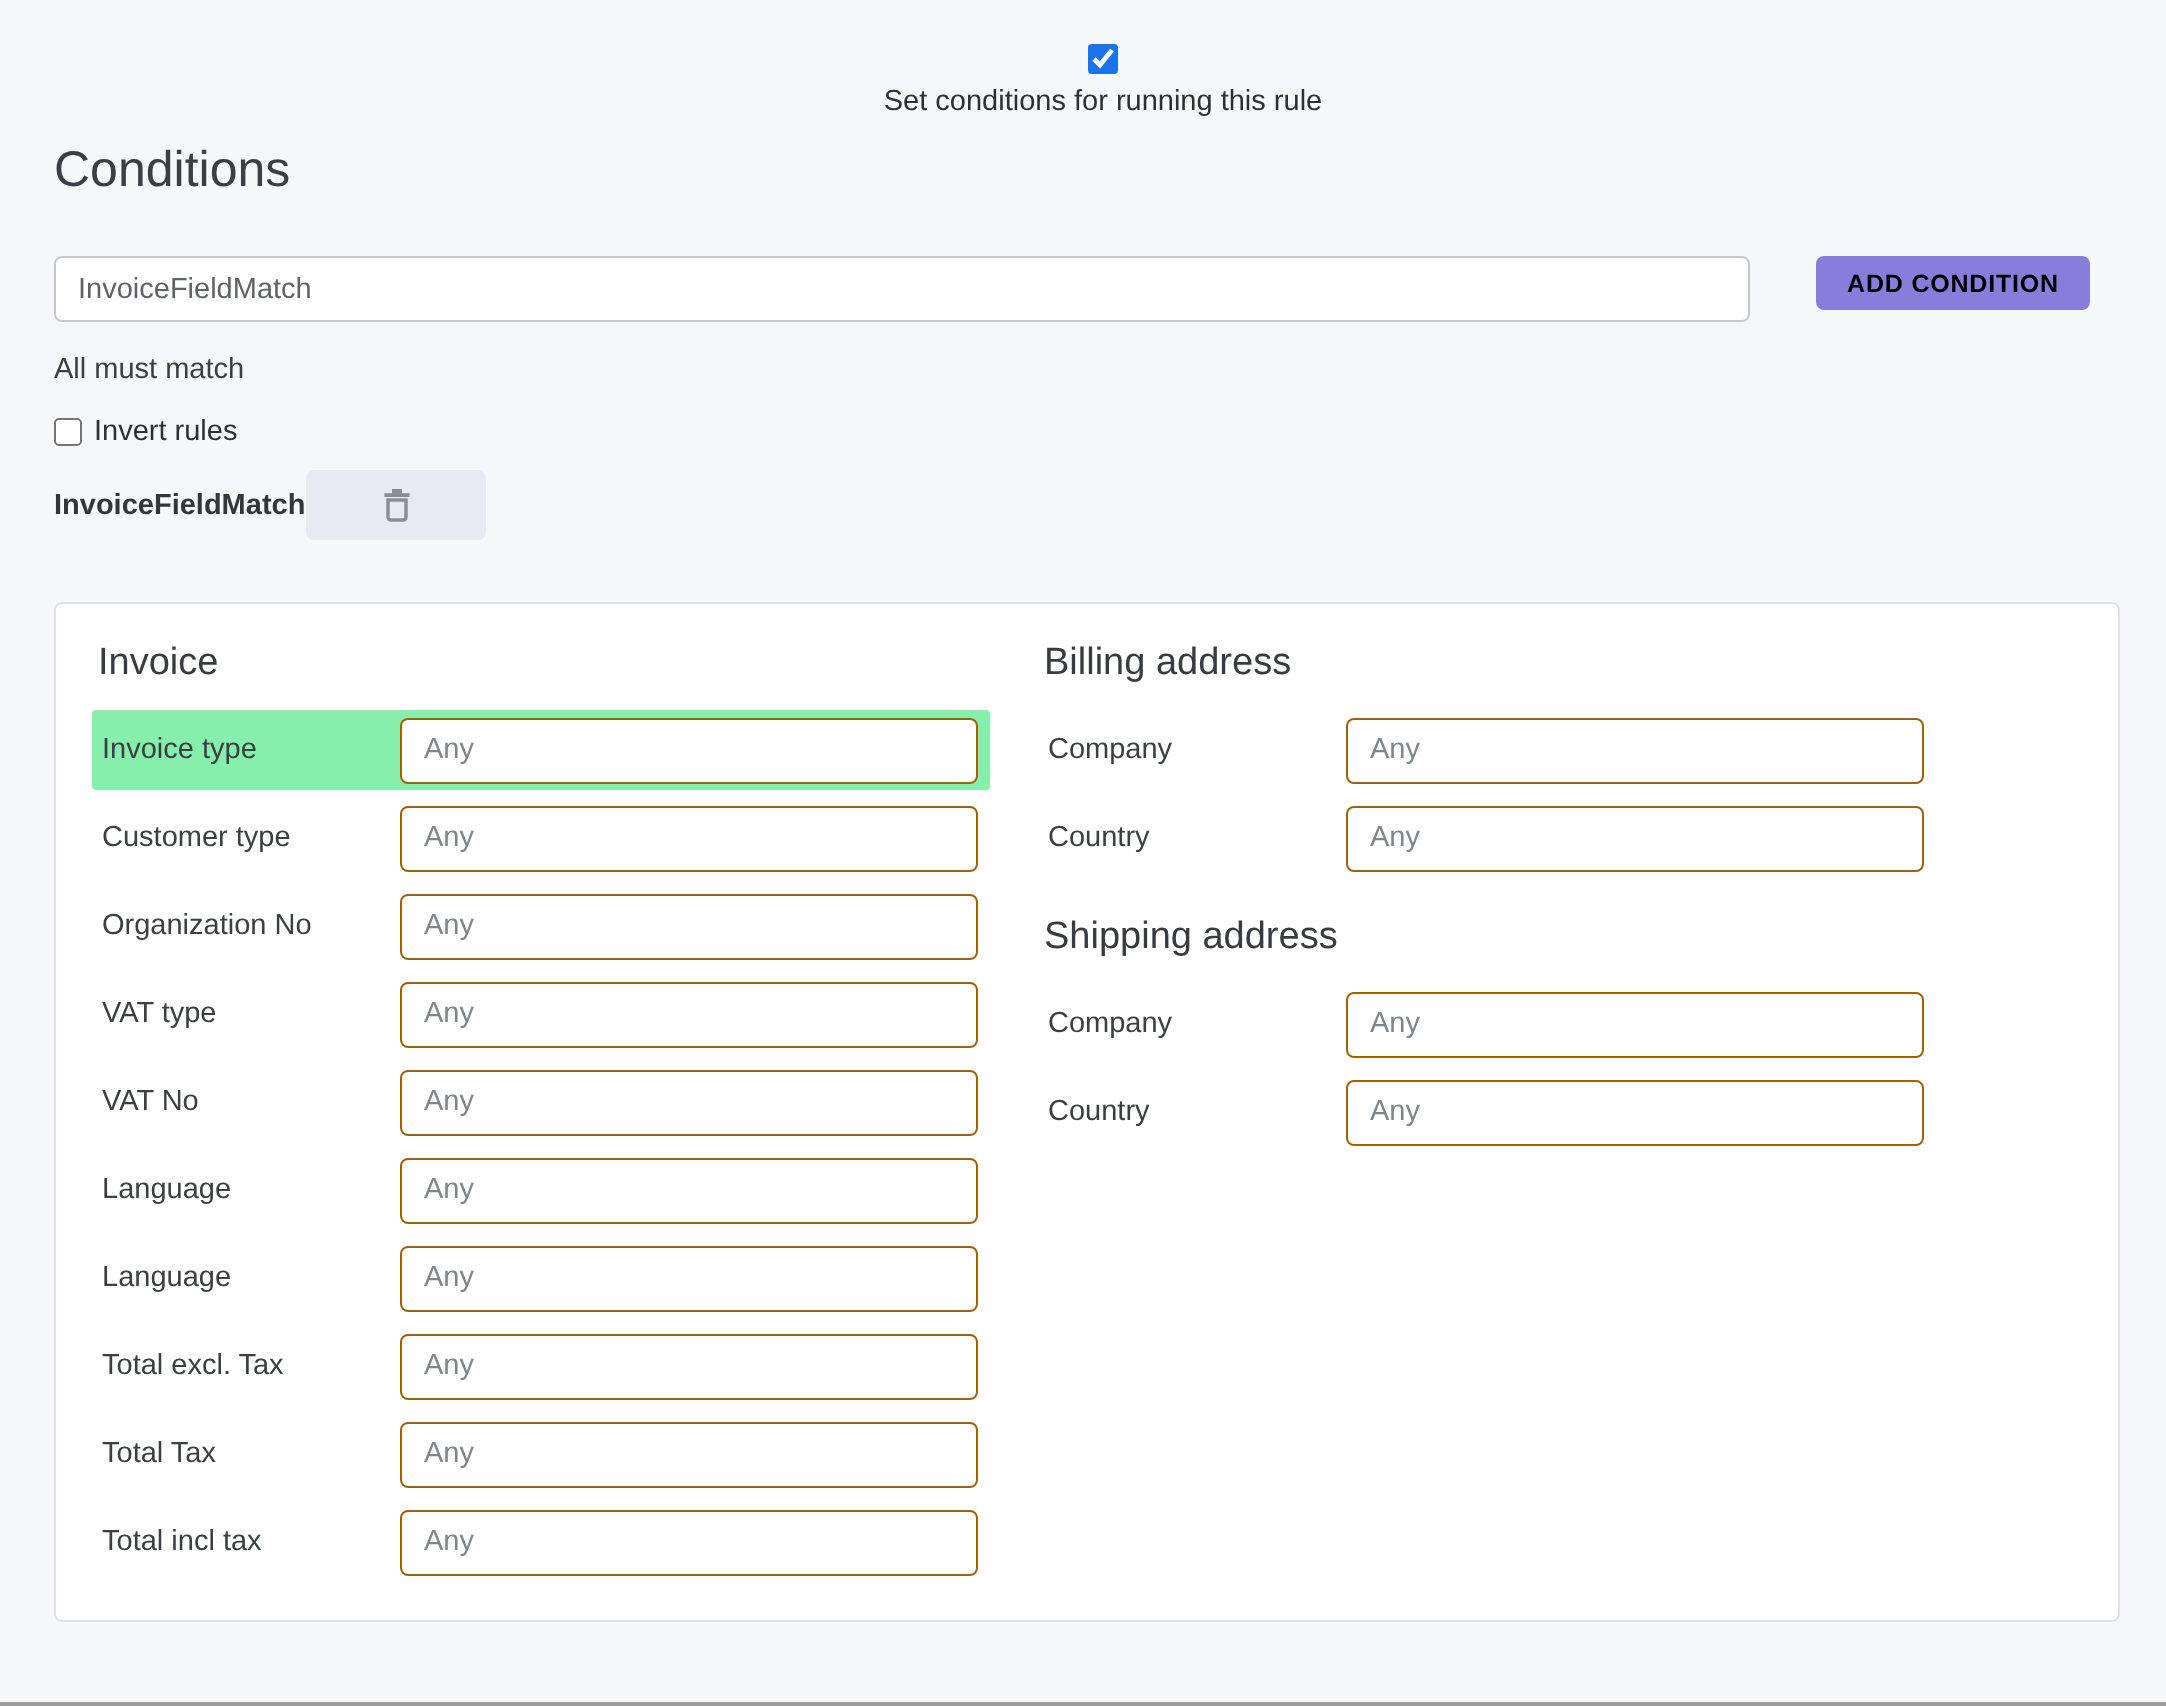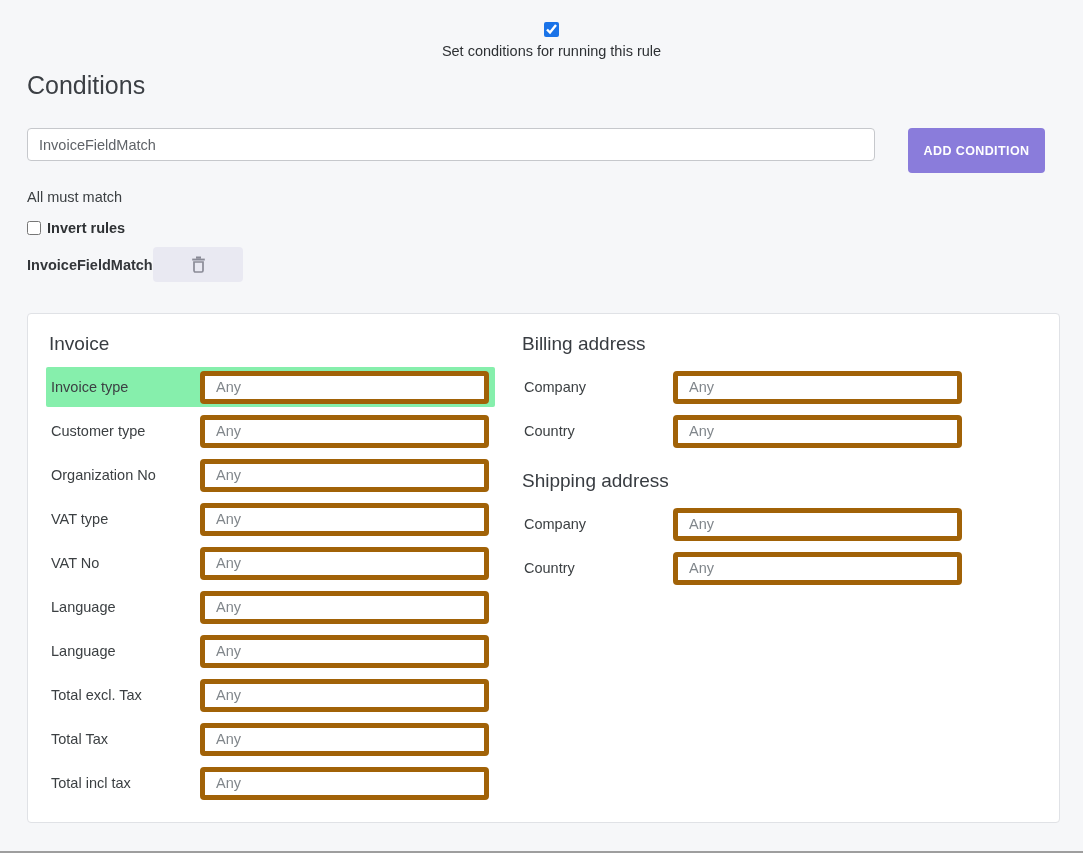--- a/index.html
+++ b/index.html
@@ -17,30 +17,30 @@
 
   h1.page-title { margin:13px 0 0 27px; font-size:25px; font-weight:400; color:#3b3f44; line-height:27px; }
 
   .builder-row { margin:29px 38px 0 27px; display:flex; gap:33px; align-items:flex-start; }
   .type-input {
     flex:1; height:33px; border:1px solid #c6c8cc; border-radius:4px;
     padding:0 11px; font-size:14.5px; color:#5f6368; background:#fff; outline:none;
     font-family:"Liberation Sans","DejaVu Sans",sans-serif;
   }
   .add-btn {
-    width:137px; height:45px; border:none; border-radius:4px; cursor:pointer;
-    background:#8a7cdb; color:#ffffff; font-size:12.5px; font-weight:700; letter-spacing:0.4px;
+    width:137px; height:27px; border:none; border-radius:4px; cursor:pointer;
+    background:#8a7cdb; color:#000000; font-size:12.5px; font-weight:700; letter-spacing:0.4px;
     font-family:"Liberation Sans","DejaVu Sans",sans-serif;
   }
 
   .match-mode { margin:16px 0 0 27px; font-size:14.5px; color:#3c4043; }
 
   .invert-row { margin:15px 0 0 27px; display:flex; align-items:center; gap:6px; }
   .invert-row input[type=checkbox] { width:14px; height:14px; accent-color:#1a73e8; cursor:pointer; }
-  .invert-row label { font-size:14.5px; color:#2e3134; font-weight:700; }
+  .invert-row label { font-size:14.5px; color:#2e3134; font-weight:400; }
 
   .rule-row { margin:11px 0 0 27px; display:flex; align-items:center; }
   .rule-name { font-size:14.5px; font-weight:700; color:#33363a; width:126px; }
   .trash-btn {
     width:90px; height:35px; background:#e9e9f2; border:none; border-radius:4px;
     display:flex; align-items:center; justify-content:center; cursor:pointer;
   }
 
   .card {
     margin:31px 23px 0 27px; height:510px;
@@ -50,21 +50,21 @@
   .col-left { width:449px; }
   .col-right { width:446px; }
 
   .section-title { font-size:19px; font-weight:500; color:#383c41; line-height:24px; margin-bottom:11px; padding-left:3px; }
   .section + .section { margin-top:18px; }
 
   .field-row { display:flex; align-items:center; height:40px; margin-bottom:4px; border-radius:2px; }
   .field-row.highlight { background:#86efac; }
   .field-label { width:154px; padding-left:5px; font-size:14.5px; color:#3c4043; }
   .field-input {
-    width:289px; height:33px; border:5px solid #a16207; border-radius:4px;
+    width:289px; height:33px; border:1px solid #a16207; border-radius:4px;
     padding:0 11px; font-size:14.5px; color:#5f6368; background:#fff; outline:none;
     font-family:"Liberation Sans","DejaVu Sans",sans-serif;
   }
   .field-input::placeholder, .type-input::placeholder { color:#80868b; opacity:1; }
 </style>
 </head>
 <body>
 
 <div class="check-row">
   <input type="checkbox" id="setcond" checked="" style="">

